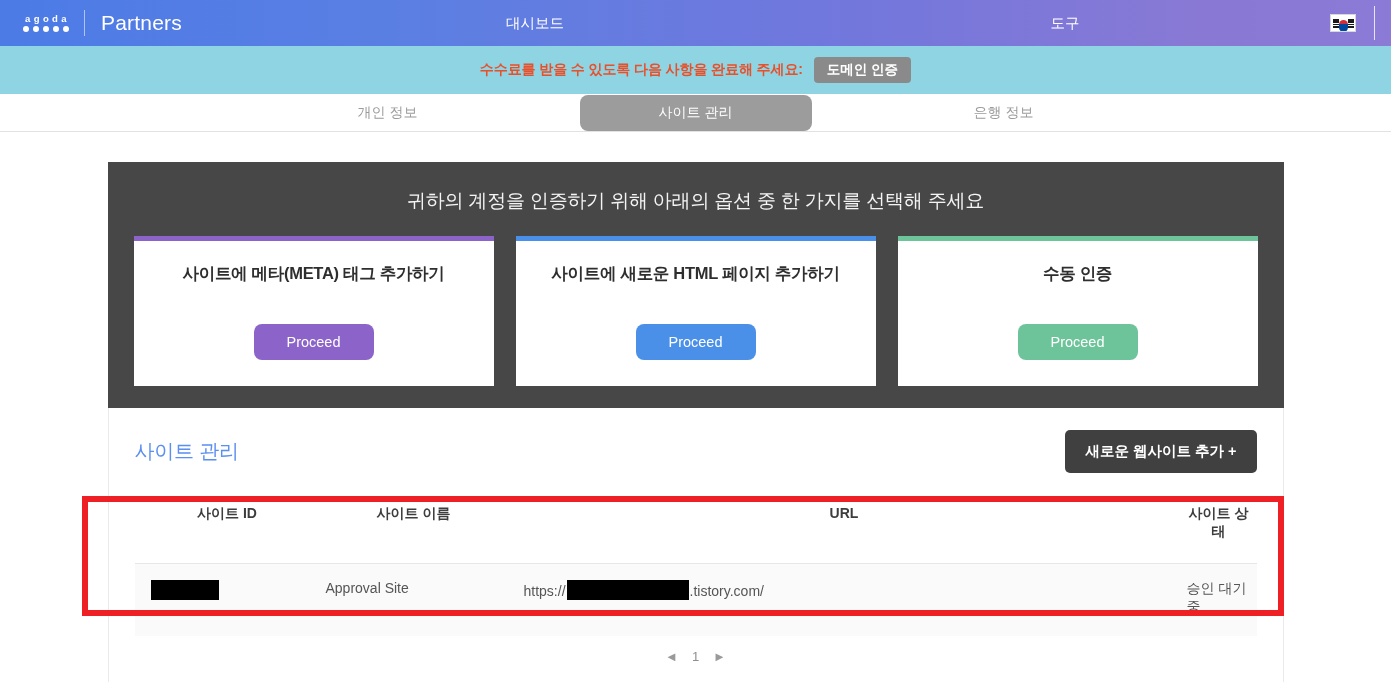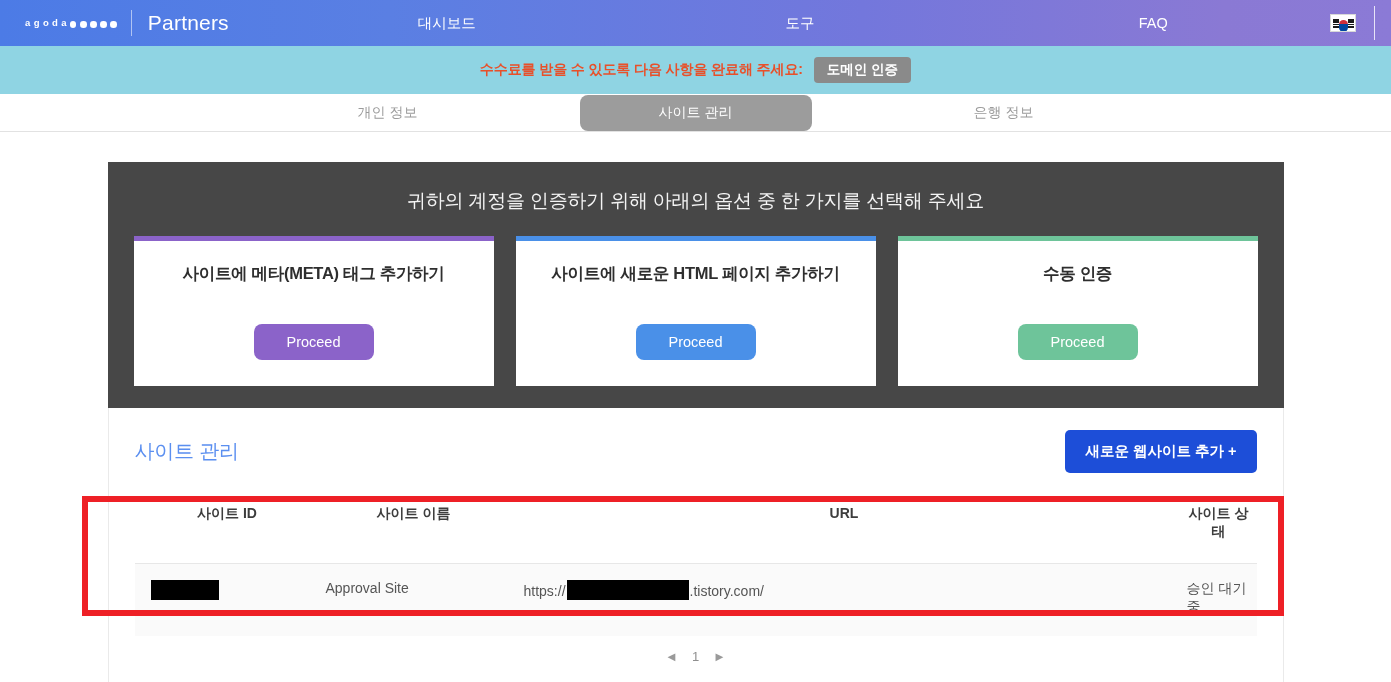--- a/index.html
+++ b/index.html
@@ -22,20 +22,21 @@
   }
   .brand {
     display: flex;
     align-items: center;
     padding-left: 22px;
     width: 270px;
     flex: 0 0 auto;
   }
   .logo-agoda {
     display: flex;
+    flex-direction: column;
     align-items: center;
     line-height: 1;
   }
   .logo-agoda .letters {
     font-size: 9.5px;
     letter-spacing: 3.4px;
     font-weight: 700;
     padding-left: 3px;
     color: #ffffff;
   }
@@ -240,21 +241,21 @@
     justify-content: space-between;
     margin-bottom: 26px;
   }
   .site-head h2 {
     color: #5b8ff0;
     font-size: 20px;
     font-weight: 400;
     letter-spacing: -.2px;
   }
   .add-site-btn {
-    background: #1d4ed8;
+    background: #404040;
     color: #ffffff;
     border: none;
     border-radius: 5px;
     font-size: 14.5px;
     font-weight: 700;
     font-family: inherit;
     padding: 12px 20px;
     cursor: pointer;
   }
 
@@ -331,21 +332,20 @@
           <i></i>
       </div>
     </div>
     <div class="brand-divider"></div>
     <div class="brand-name">Partners</div>
   </div>
 
   <div class="nav-links">
     <div class="nav-link">대시보드</div>
     <div class="nav-link">도구</div>
-    <div class="nav-link">FAQ</div>
   </div>
 
   <div class="nav-right">
     <div class="flag-kr">
       <div class="circle-top"></div>
         <div class="circle-bot"></div>
       <div class="bar b1"></div>
         <div class="bar b2"></div>
         <div class="bar b3"></div>
       <div class="bar b4"></div>

